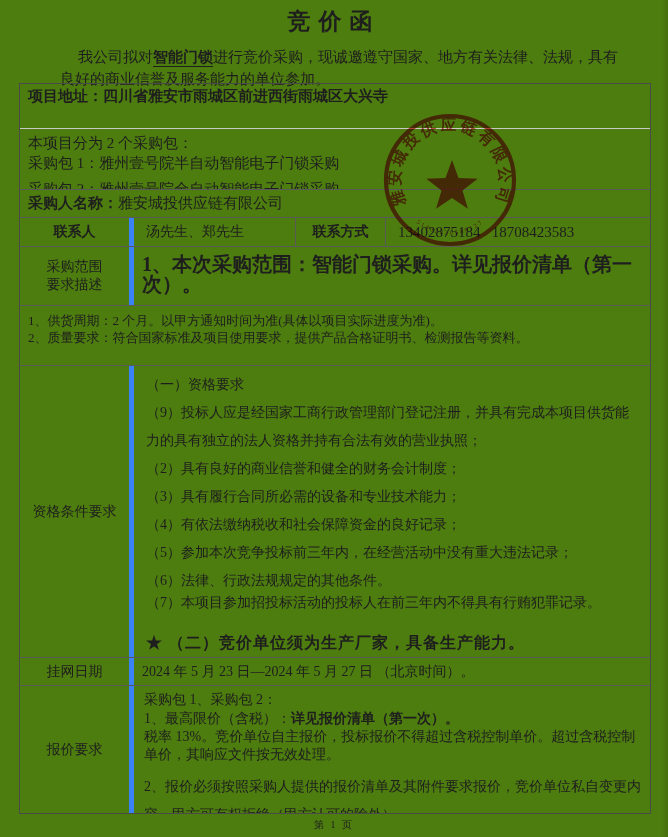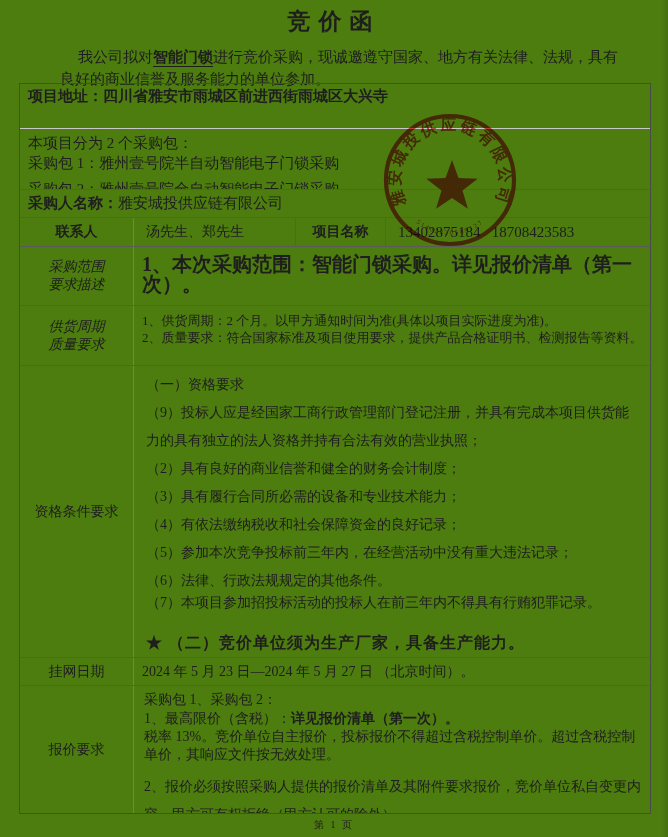--- a/index.html
+++ b/index.html
@@ -26,33 +26,33 @@
   .r2 .line{line-height:20px;white-space:nowrap;}
   .r2 .gap-top{margin-top:6px;}
   .r3{height:28px;padding-left:8px;font-size:15px;line-height:27px;white-space:nowrap;}
   .r3 .lab-inline{font-weight:bold;}
   .r4{height:29px;}
   .r5{height:59px;}
   .r6{height:60px;}
   .r7{height:292px;}
   .r8{height:28px;}
   .r9{height:127px;}
-  .lab{width:114px;flex:0 0 114px;border-right:1px solid #3b82f6;box-sizing:border-box;
+  .lab{width:114px;flex:0 0 114px;border-right:5px solid #3b82f6;box-sizing:border-box;
     display:flex;flex-direction:column;align-items:center;justify-content:center;
     font-size:14px;text-align:center;}
   .lab.bold{font-weight:bold;}
   .cell{flex:1;box-sizing:border-box;min-width:0;}
   .c-person{width:162px;flex:0 0 162px;border-right:1px solid #5a5a5a;box-sizing:border-box;
     display:flex;align-items:center;padding-left:12px;font-size:14px;}
   .c-method{width:90px;flex:0 0 90px;border-right:1px solid #5a5a5a;box-sizing:border-box;
     display:flex;align-items:center;justify-content:center;font-size:14px;font-weight:bold;}
   .c-phone{flex:1;display:flex;align-items:center;padding-left:12px;font-size:15px;white-space:pre;}
   .scope-content{padding:7px 8px 0 8px;font-size:20px;font-weight:bold;line-height:20px;}
   .supply-content{padding:6px 4px 0 8px;font-size:13px;line-height:17px;}
-  .lab-2l{font-style:italic;}
+  .lab-2l{}
   .qual-content{padding:5px 8px 0 12px;font-size:14px;}
   .q-item{line-height:28px;}
   .q-item.tight{margin-top:-6px;}
   .q-star{margin-top:14px;font-size:16px;font-weight:bold;letter-spacing:1px;line-height:24px;}
   .post-content{padding-left:8px;font-size:14px;line-height:27px;font-family:Liberation Serif, serif;}
   .quote-content{padding:4px 4px 0 10px;font-size:14px;}
   .quote-content .ln{line-height:19px;}
   .quote-content .ln3{line-height:18px;}
   .quote-content .para2{margin-top:9px;line-height:28px;}
   .footer{position:absolute;top:818px;left:0;right:0;text-align:center;font-size:10px;letter-spacing:2px;}
@@ -82,37 +82,33 @@
       <div class="line gap-top">采购包 2：雅州壹号院全自动智能电子门锁采购</div>
     </div>
 
     <div class="row r3">
       <span class="lab-inline">采购人名称：</span><span>雅安城投供应链有限公司</span>
     </div>
 
     <div class="row r4 cols">
       <div class="lab bold">联系人</div>
       <div class="c-person">汤先生、郑先生</div>
-      <div class="c-method">项目名称</div>
+      <div class="c-method">联系方式</div>
       <div class="c-phone">13402875184   18708423583</div>
     </div>
 
     <div class="row r5 cols">
       <div class="lab lab-2l">
         <div>采购范围</div>
         <div>要求描述</div>
       </div>
       <div class="cell scope-content">1、本次采购范围：智能门锁采购。详见报价清单（第一次）。</div>
     </div>
 
     <div class="row r6 cols">
-      <div class="lab lab-2l">
-        <div>供货周期</div>
-        <div>质量要求</div>
-      </div>
       <div class="cell supply-content">
         <div>1、供货周期：2 个月。以甲方通知时间为准(具体以项目实际进度为准)。</div>
         <div>2、质量要求：符合国家标准及项目使用要求，提供产品合格证明书、检测报告等资料。</div>
       </div>
     </div>
 
     <div class="row r7 cols">
       <div class="lab">资格条件要求</div>
       <div class="cell qual-content">
         <div class="q-item">（一）资格要求</div>

